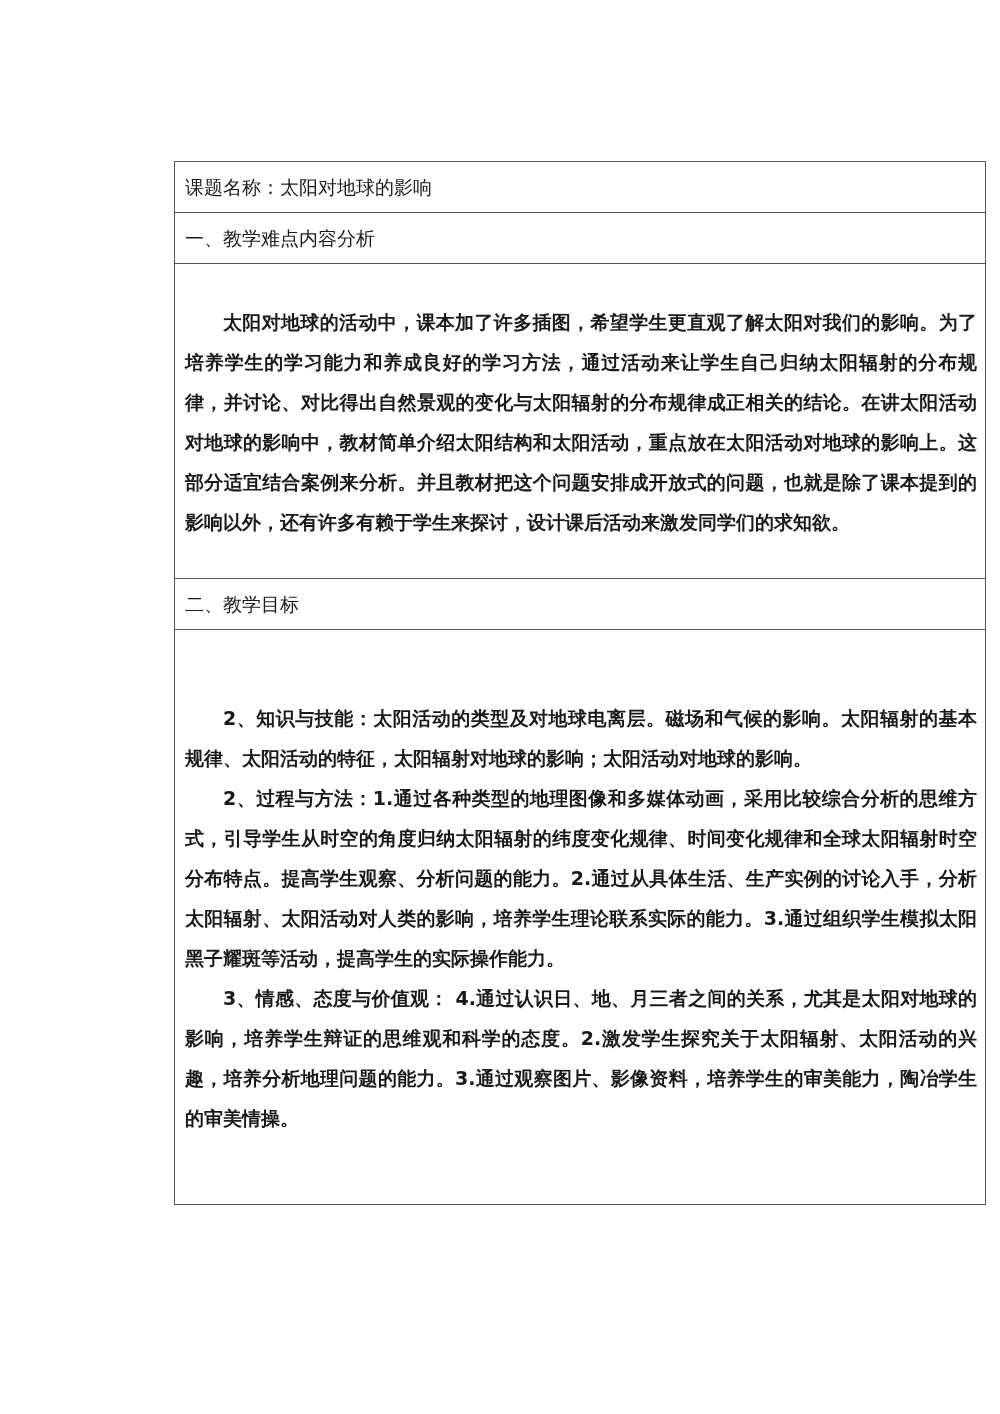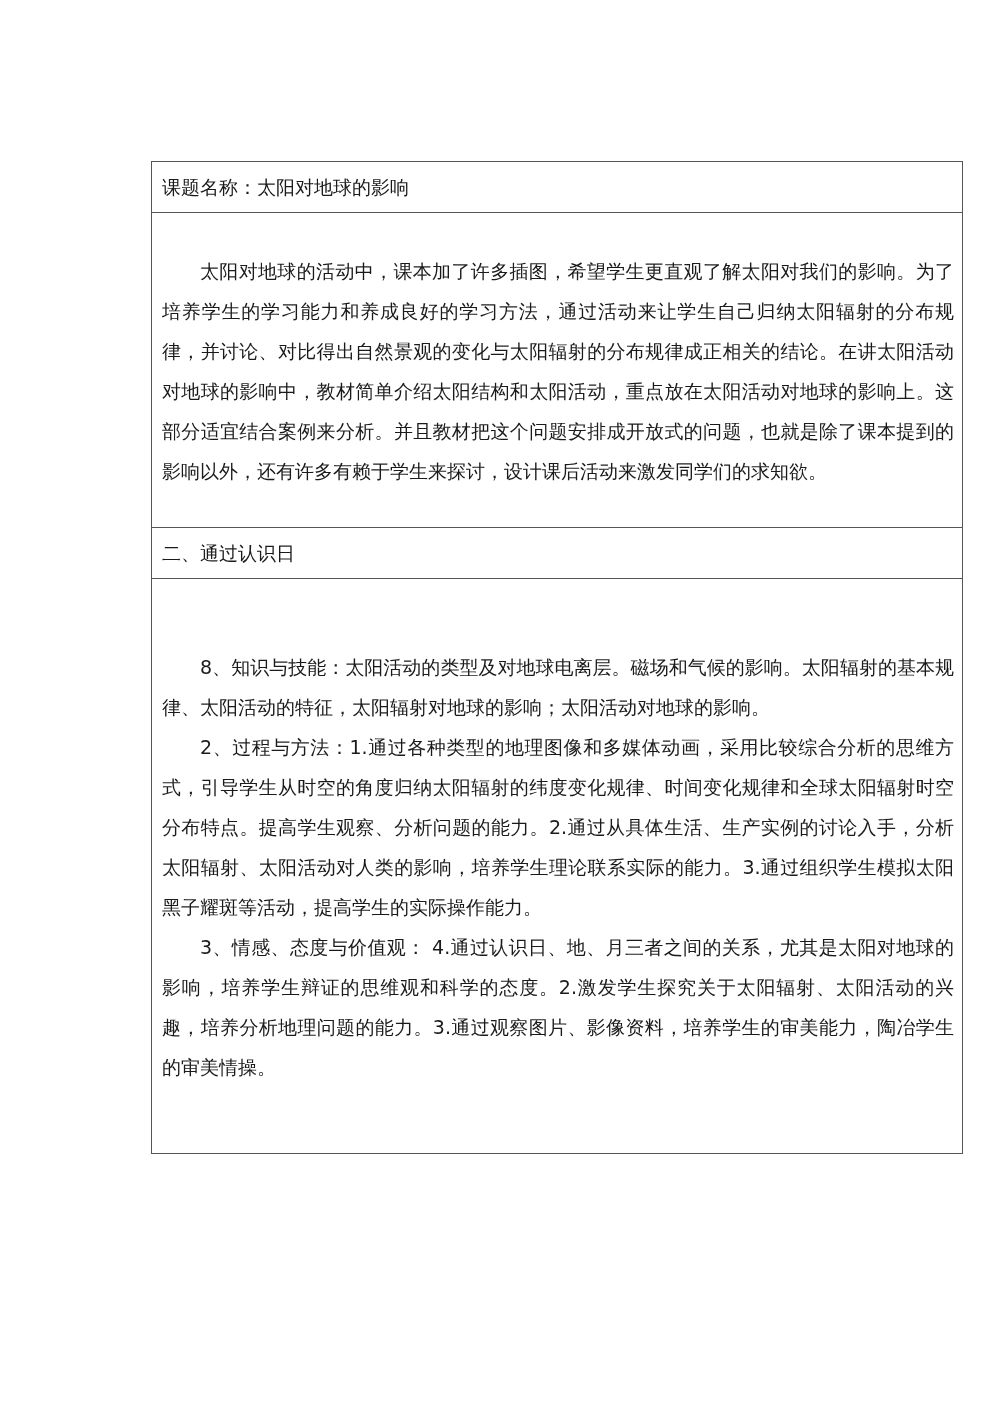--- a/index.html
+++ b/index.html
@@ -10,39 +10,40 @@
     body {
       width: 1000px;
       height: 1414px;
       position: relative;
       font-family: "DejaVu Sans", "Liberation Sans", sans-serif;
       color: #1a1a1a;
       overflow: hidden;
     }
     .doc-table {
       position: absolute;
-      left: 151px;
+      left: 174px;
       top: 161px;
       width: 811px;
       border-collapse: collapse;
       table-layout: fixed;
     }
     .doc-table td {
       border: 1.5px solid #555555;
       padding: 0 10px;
       vertical-align: middle;
       font-size: 19px;
       line-height: 1.2;
       letter-spacing: 0px;
     }
     .row-title td { height: 50px; }
     .row-meta td { height: 51px; }
     .row-section td { height: 50px; }
     .para-cell {
       padding: 8px 8px 6px 10px !important;
+      font-weight: bold;
     }
     .para {
       margin: 0;
       font-size: 19px;
       line-height: 40px;
       text-indent: 2em;
       text-align: justify;
       word-break: break-all;
     }
     .para + .para { margin-top: 0; }
@@ -58,29 +59,32 @@
     <col style="width:248px">
     <col style="width:110px">
     <col style="width:335px">
   </colgroup>
   <tbody>
       <tr class="row-title">
     <td colspan="4">
       <span>课题名称：太阳对地球的影响</span>
     </td>
   </tr>
+  <tr class="row-section">
+    <td colspan="4">一、教学难点内容分析</td>
+  </tr>
   <tr>
     <td colspan="4" class="para-cell cell-content-1">
       <p class="para">太阳对地球的活动中，课本加了许多插图，希望学生更直观了解太阳对我们的影响。为了培养学生的学习能力和养成良好的学习方法，通过活动来让学生自己归纳太阳辐射的分布规律，并讨论、对比得出自然景观的变化与太阳辐射的分布规律成正相关的结论。在讲太阳活动对地球的影响中，教材简单介绍太阳结构和太阳活动，重点放在太阳活动对地球的影响上。这部分适宜结合案例来分析。并且教材把这个问题安排成开放式的问题，也就是除了课本提到的影响以外，还有许多有赖于学生来探讨，设计课后活动来激发同学们的求知欲。</p>
     </td>
   </tr>
   <tr class="row-section">
-    <td colspan="4">二、通过认识日</td>
+    <td colspan="4">二、教学目标</td>
   </tr>
   <tr>
     <td colspan="4" class="para-cell cell-content-2">
-      <p class="para">8、知识与技能：太阳活动的类型及对地球电离层。磁场和气候的影响。太阳辐射的基本规律、太阳活动的特征，太阳辐射对地球的影响；太阳活动对地球的影响。</p>
+      <p class="para">2、知识与技能：太阳活动的类型及对地球电离层。磁场和气候的影响。太阳辐射的基本规律、太阳活动的特征，太阳辐射对地球的影响；太阳活动对地球的影响。</p>
       <p class="para">2、过程与方法：1.通过各种类型的地理图像和多媒体动画，采用比较综合分析的思维方式，引导学生从时空的角度归纳太阳辐射的纬度变化规律、时间变化规律和全球太阳辐射时空分布特点。提高学生观察、分析问题的能力。2.通过从具体生活、生产实例的讨论入手，分析太阳辐射、太阳活动对人类的影响，培养学生理论联系实际的能力。3.通过组织学生模拟太阳黑子耀斑等活动，提高学生的实际操作能力。</p>
       <p class="para">3、情感、态度与价值观： 4.通过认识日、地、月三者之间的关系，尤其是太阳对地球的影响，培养学生辩证的思维观和科学的态度。2.激发学生探究关于太阳辐射、太阳活动的兴趣，培养分析地理问题的能力。3.通过观察图片、影像资料，培养学生的审美能力，陶冶学生的审美情操。</p>
     </td>
   </tr>
 </tbody>
   </table>
 
 </body></html>

